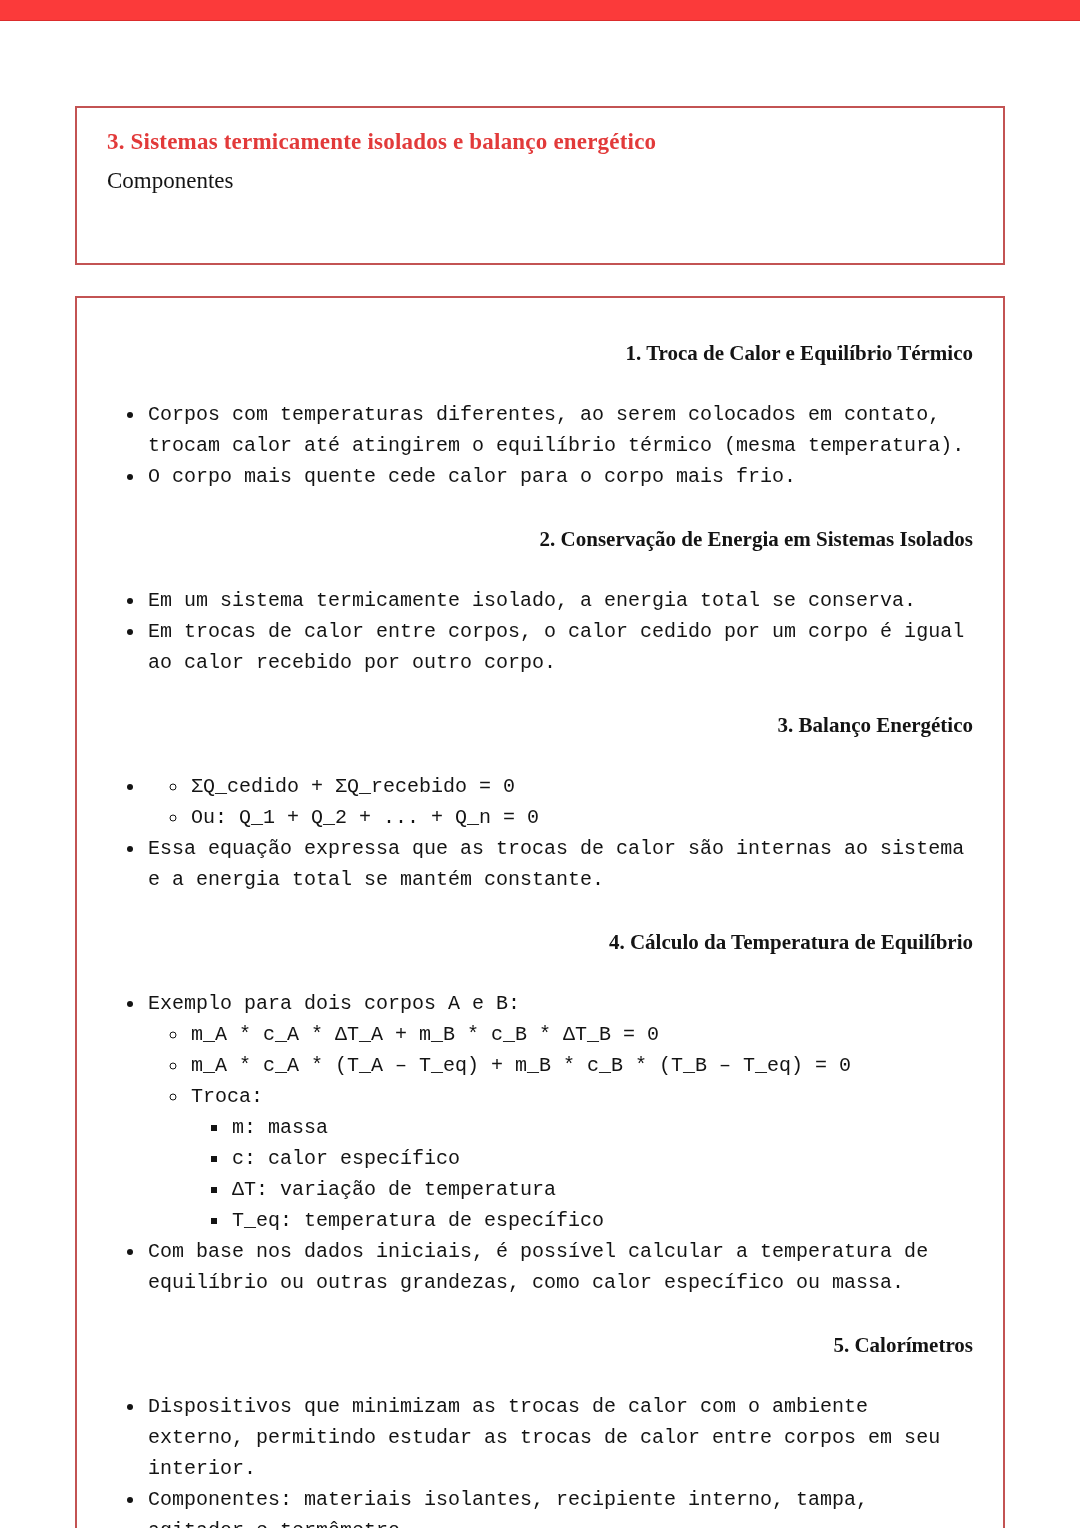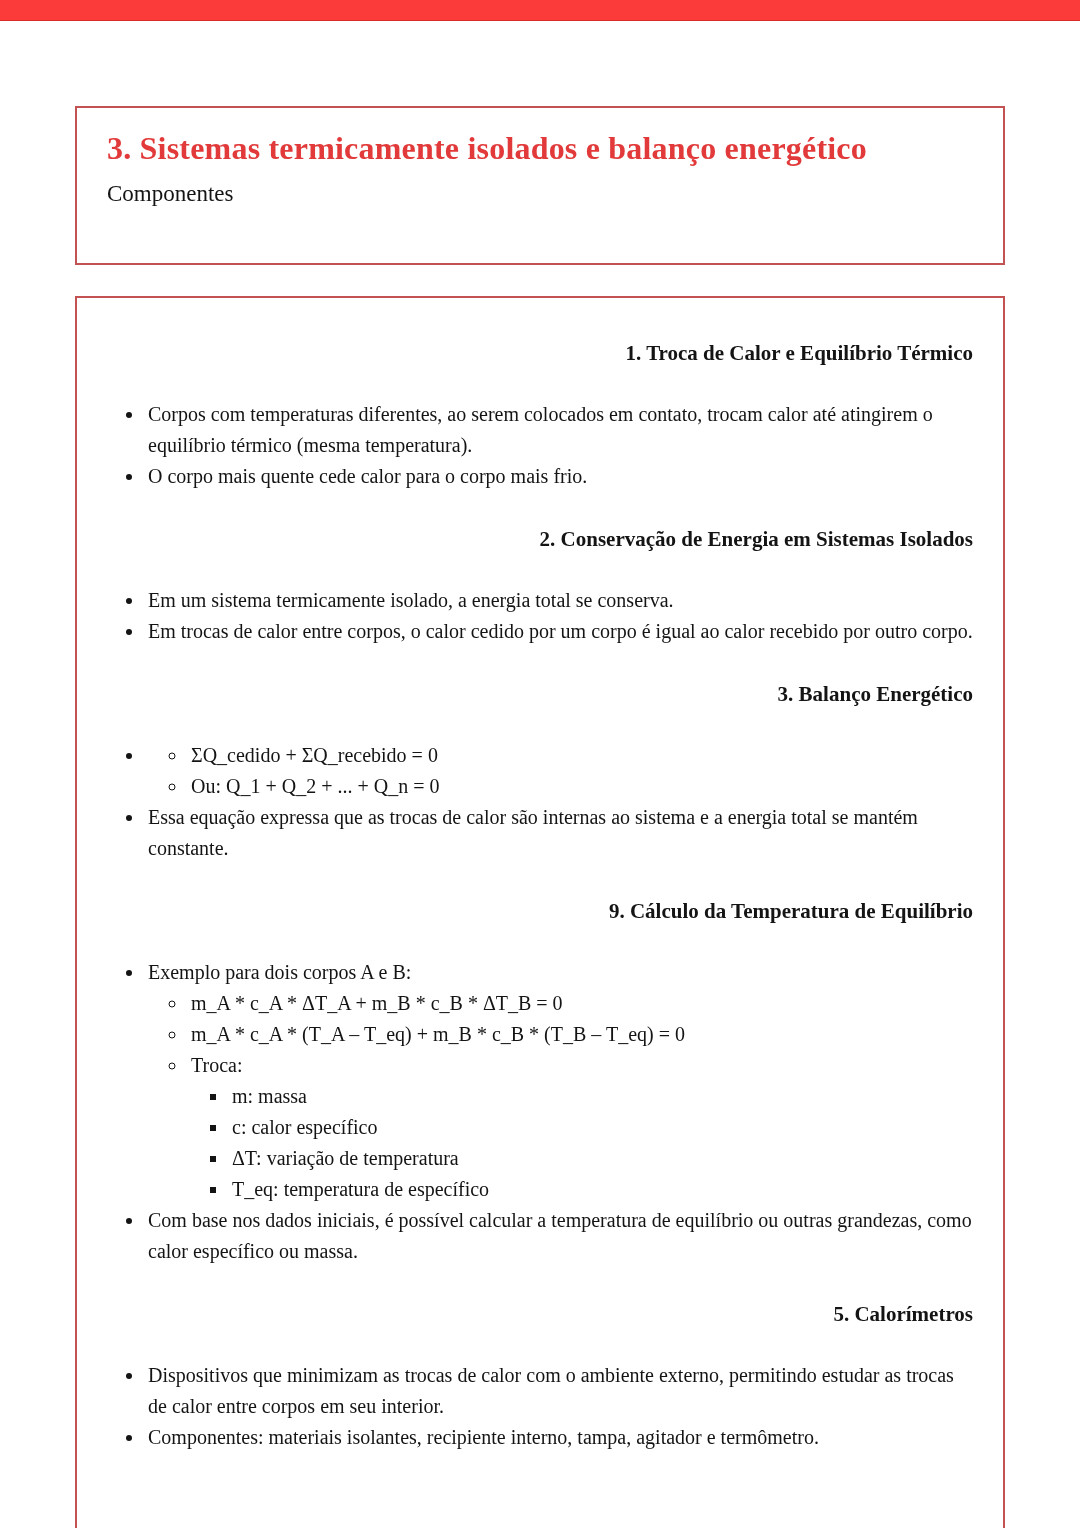--- a/index.html
+++ b/index.html
@@ -34,21 +34,21 @@
     border: 2px solid var(--border-red, #c35353);
     background: var(--bg, #fff);
   }
   .title-card {
     top: 106px;
     min-height: 159px;
     padding: 17px 30px 14px 30px;
   }
   .page-title {
     margin: 0;
-    font-size: 32px;
+    font-size: 23px;
     font-weight: bold;
     line-height: 1.48;
     color: var(--title-red, #e23a3a);
     letter-spacing: 0.2px;
   }
   .page-subtitle {
     margin: 7px 0 0 0;
     font-size: 23px;
     font-weight: normal;
     line-height: 1.3;
@@ -71,20 +71,21 @@
   ul.bullets {
     margin: 0;
     padding-left: 38px;
     list-style-type: disc;
   }
   ul.bullets li {
     font-size: 20px;
     line-height: 31px;
     margin: 0;
     padding-left: 3px;
+    font-family: Liberation Mono, monospace;
   }
   ul.circle-list {
     margin: 0;
     padding-left: 40px;
     list-style-type: circle;
   }
   ul.square-list {
     margin: 0;
     padding-left: 38px;
     list-style-type: square;
@@ -124,21 +125,21 @@
   <ul class="bullets">
     <li>
       <ul class="circle-list">
         <li><span>ΣQ_cedido + ΣQ_recebido = 0</span></li>
         <li><span>Ou: Q_1 + Q_2 + ... + Q_n = 0</span></li>
       </ul>
     </li>
     <li><span>Essa equação expressa que as trocas de calor são internas ao sistema e a energia total se mantém constante.</span></li>
   </ul>
 
-  <h2 class="section-heading">9. Cálculo da Temperatura de Equilíbrio</h2>
+  <h2 class="section-heading">4. Cálculo da Temperatura de Equilíbrio</h2>
   <ul class="bullets">
     <li>
       <span>Exemplo para dois corpos A e B:</span>
       <ul class="circle-list">
         <li><span>m_A * c_A * ΔT_A + m_B * c_B * ΔT_B = 0</span></li>
         <li><span>m_A * c_A * (T_A – T_eq) + m_B * c_B * (T_B – T_eq) = 0</span></li>
         <li>
           <span>Troca:</span>
           <ul class="square-list">
             <li><span>m: massa</span></li>

